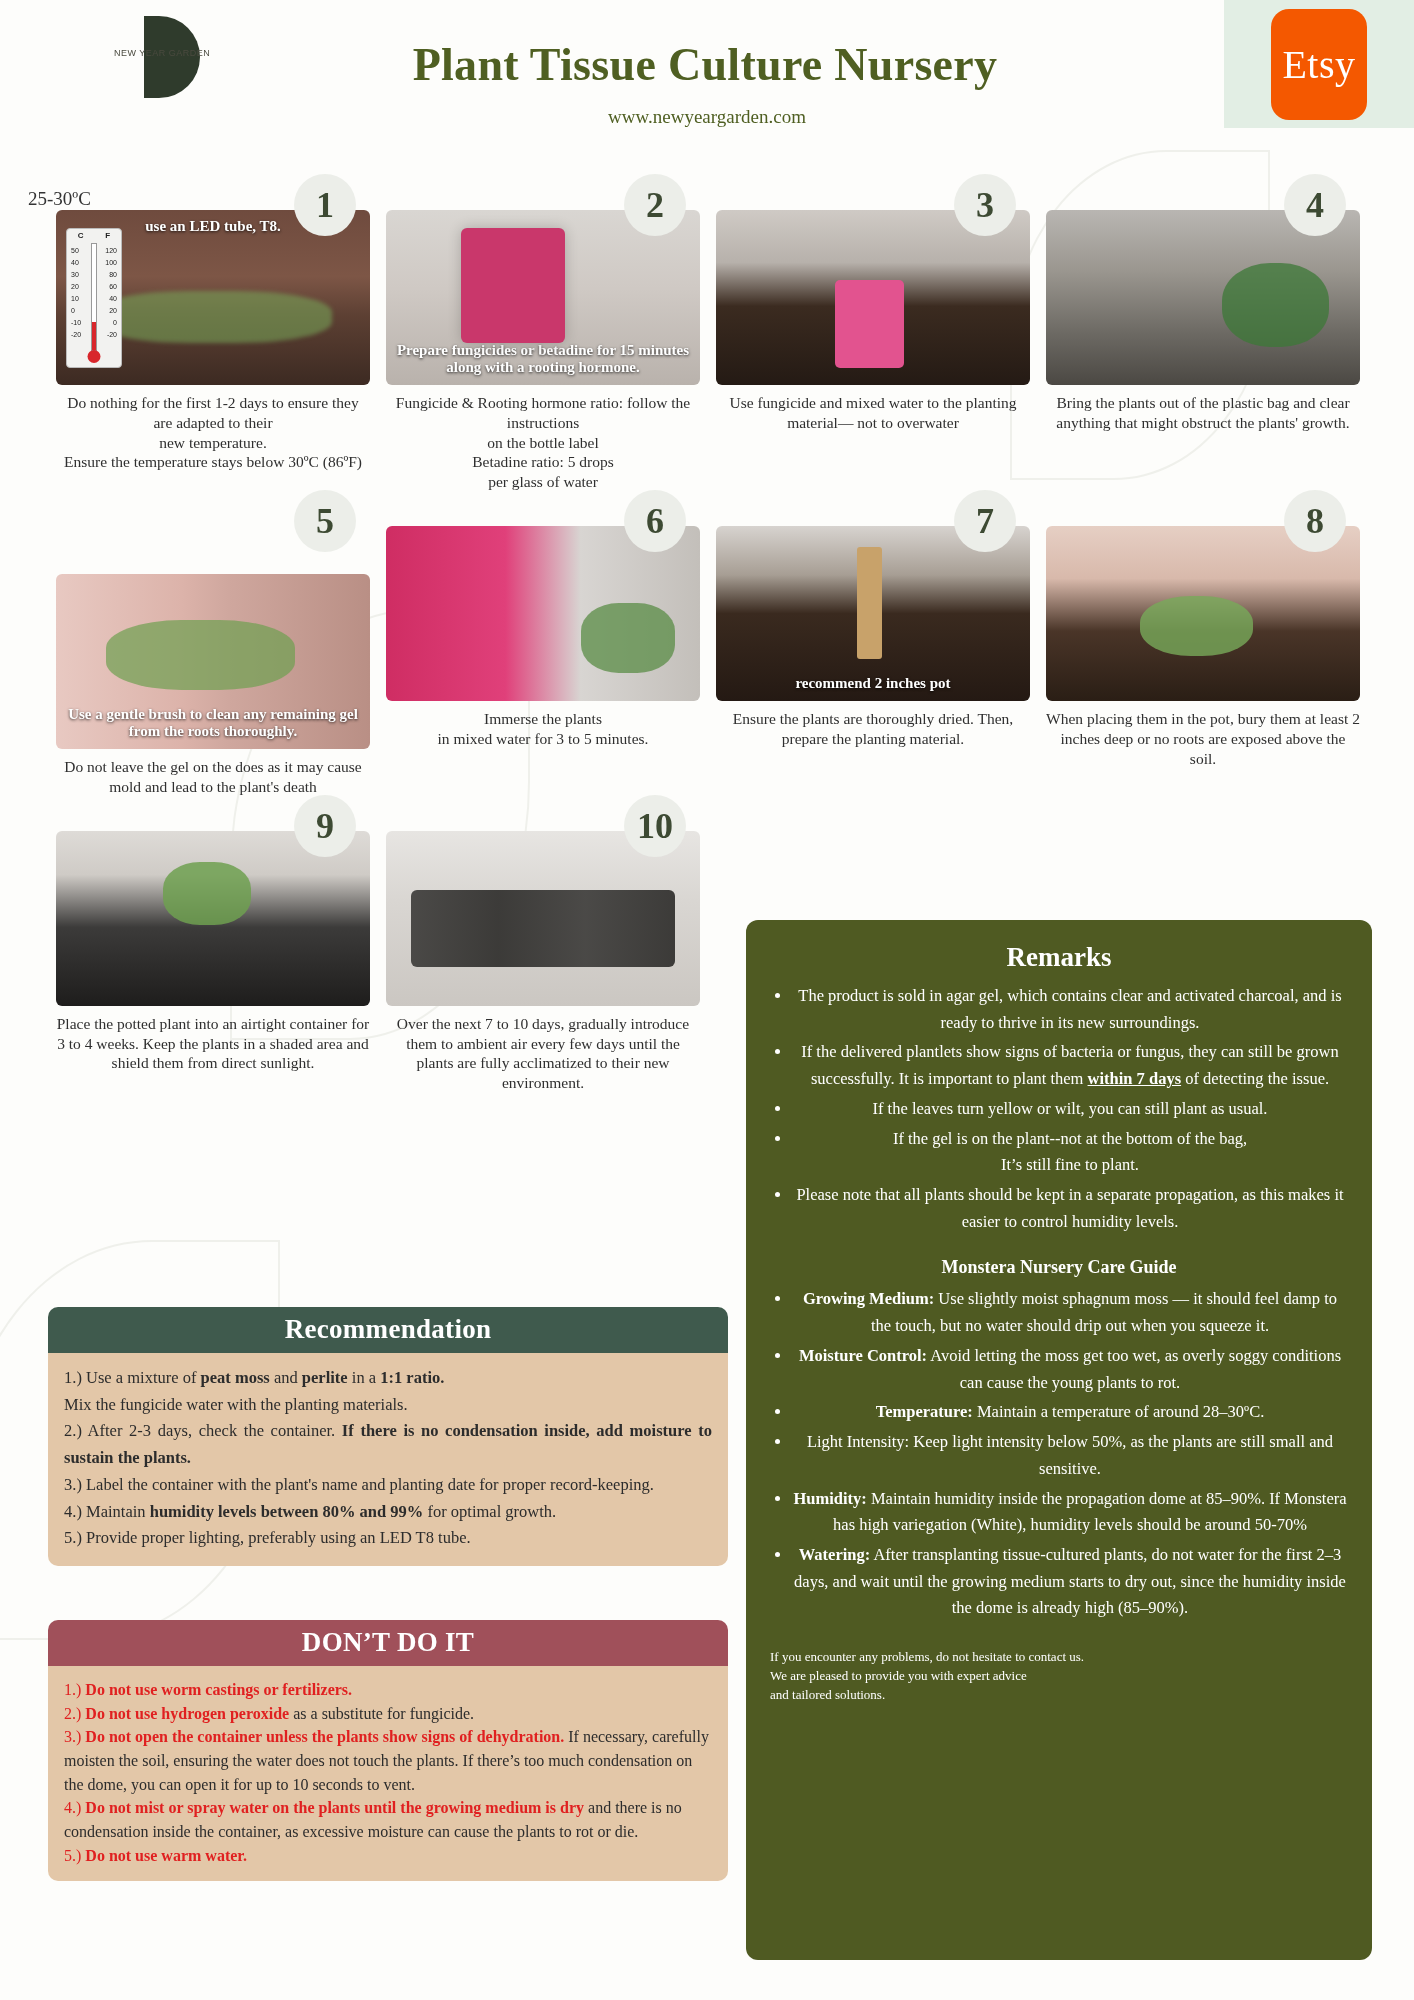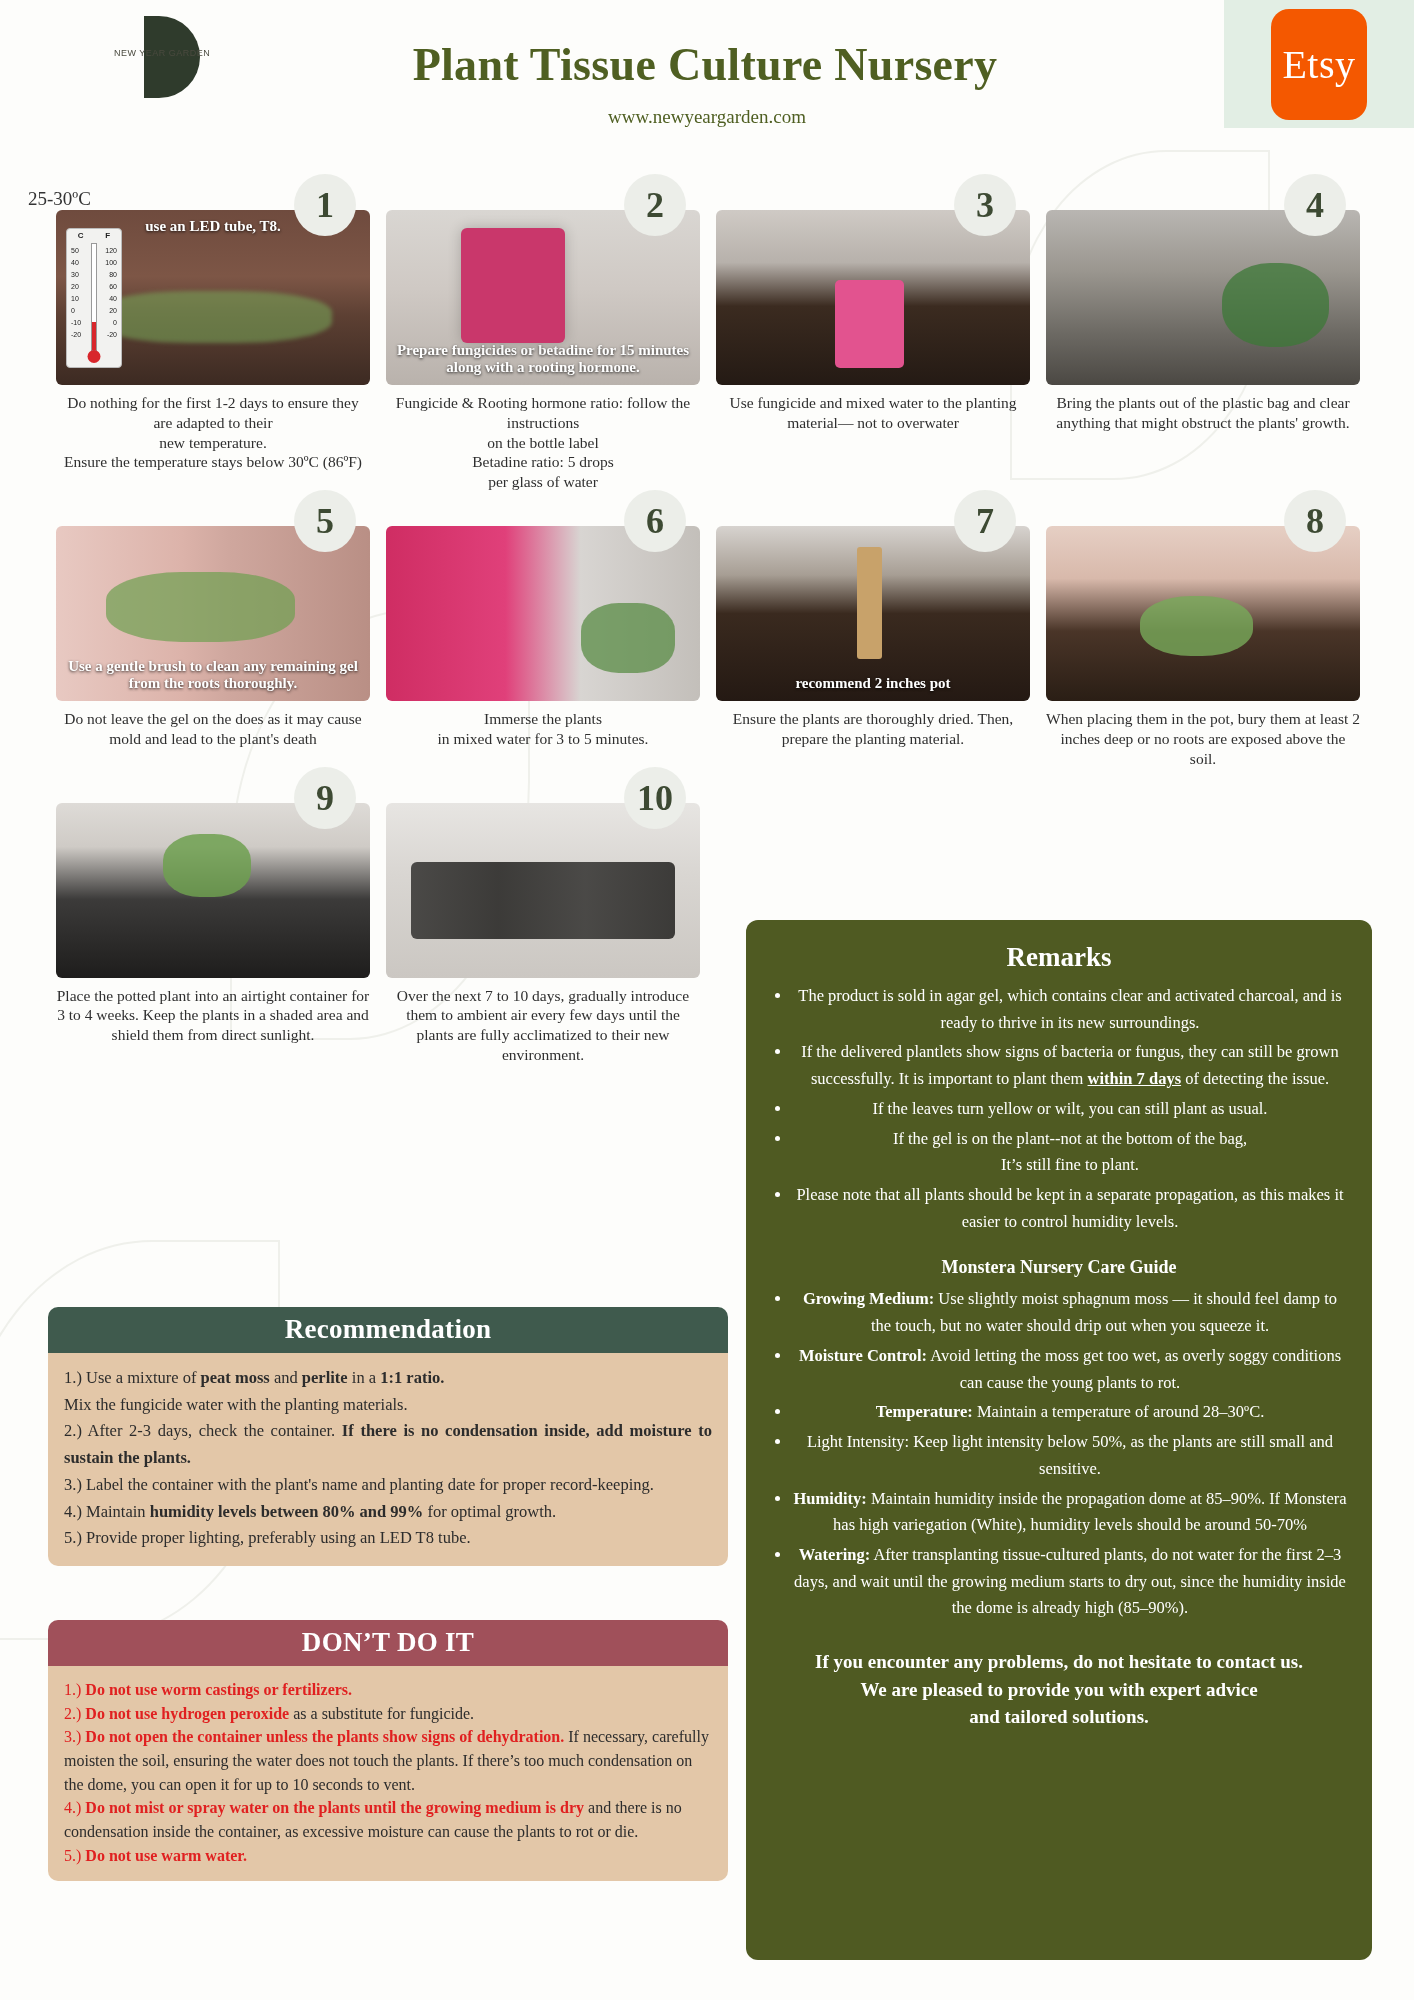--- a/index.html
+++ b/index.html
@@ -142,21 +142,21 @@
   .thermo .sr { position:absolute; right:4px; }
   
   .img-1 { background: linear-gradient(#6f4b3e 0%, #7d5646 38%, #5d4033 60%, #3c2a22 100%); }
   .img-1::after{content:"";position:absolute;left:12%;top:46%;width:76%;height:30%;background:rgba(120,170,90,.55);border-radius:40%;filter:blur(2px);}
   .img-2 { background: linear-gradient(#d9d6d2 0%, #cfc9c4 45%, #b9b2ac 100%); }
   .img-2::after{content:"";position:absolute;left:24%;top:10%;width:33%;height:66%;background:#c9376b;border-radius:6px;box-shadow:0 0 14px rgba(0,0,0,.2);}
   .img-3 { background: linear-gradient(#cfcac5 0%, #b7b1ab 30%, #3b2b20 55%, #241a14 100%); }
   .img-3::after{content:"";position:absolute;left:38%;top:40%;width:22%;height:50%;background:#e2538f;border-radius:5px;}
   .img-4 { background: linear-gradient(#b9b6b2 0%, #9a968f 35%, #6d6a64 70%, #4b4843 100%); }
   .img-4::after{content:"";position:absolute;right:10%;top:30%;width:34%;height:48%;background:rgba(60,120,55,.75);border-radius:45%;}
-  .img-5 { background: linear-gradient(90deg,#e8c9c2 0%, #dcb3aa 40%, #cfa79e 55%, #b98f85 100%); }
+  .img-5 { background: linear-gradient(90deg,#e8c9c2 0%, #dcb3aa 40%, #cfa79e 55%, #b98f85 100%); margin-top: 48px; }
   .img-5::after{content:"";position:absolute;left:16%;top:26%;width:60%;height:40%;background:rgba(110,160,80,.7);border-radius:40%;}
   .img-6 { background: linear-gradient(90deg,#cf2d63 0%, #e0407a 38%, #d8d5d2 62%, #c3bfba 100%); }
   .img-6::after{content:"";position:absolute;right:8%;top:44%;width:30%;height:40%;background:rgba(90,140,70,.75);border-radius:40%;}
   .img-7 { background: linear-gradient(#d7d3cf 0%, #a79e94 28%, #3a2a1f 50%, #241913 100%); }
   .img-7::after{content:"";position:absolute;left:45%;top:12%;width:8%;height:64%;background:#c8a26a;border-radius:3px;}
   .img-8 { background: linear-gradient(#e6cfc4 0%, #d8b9ab 30%, #4a3528 60%, #2a1e15 100%); }
   .img-8::after{content:"";position:absolute;left:30%;top:40%;width:36%;height:34%;background:rgba(120,170,90,.8);border-radius:45%;}
   .img-9 { background: linear-gradient(#dedbd7 0%, #cfcbc6 25%, #3c3b3a 55%, #1e1d1c 100%); }
   .img-9::after{content:"";position:absolute;left:34%;top:18%;width:28%;height:36%;background:rgba(110,160,80,.85);border-radius:42%;}
   .img-10 { background: linear-gradient(#e7e5e2 0%, #d9d6d2 40%, #cbc7c2 100%); }
@@ -213,23 +213,22 @@
   .remarks ul { margin: 0; padding-left: 22px; text-align: center; }
   .remarks li {
     font-size: 16.5px;
     line-height: 1.62;
     margin-bottom: 3px;
   }
   .remarks li b { font-weight: bold; }
   .u { text-decoration: underline; font-weight: bold; }
   .contact {
     margin-top: 26px;
-    text-align: center;
-    font-weight: bold;
-    font-size: 19px;
+    font-weight: normal;
+    font-size: 13px;
     line-height: 1.45;
   }
   
   .leaf-deco {
     position: absolute;
     border: 2px solid rgba(120,130,100,.10);
     border-radius: 60% 0 60% 0;
     pointer-events: none;
   }
 </style>

